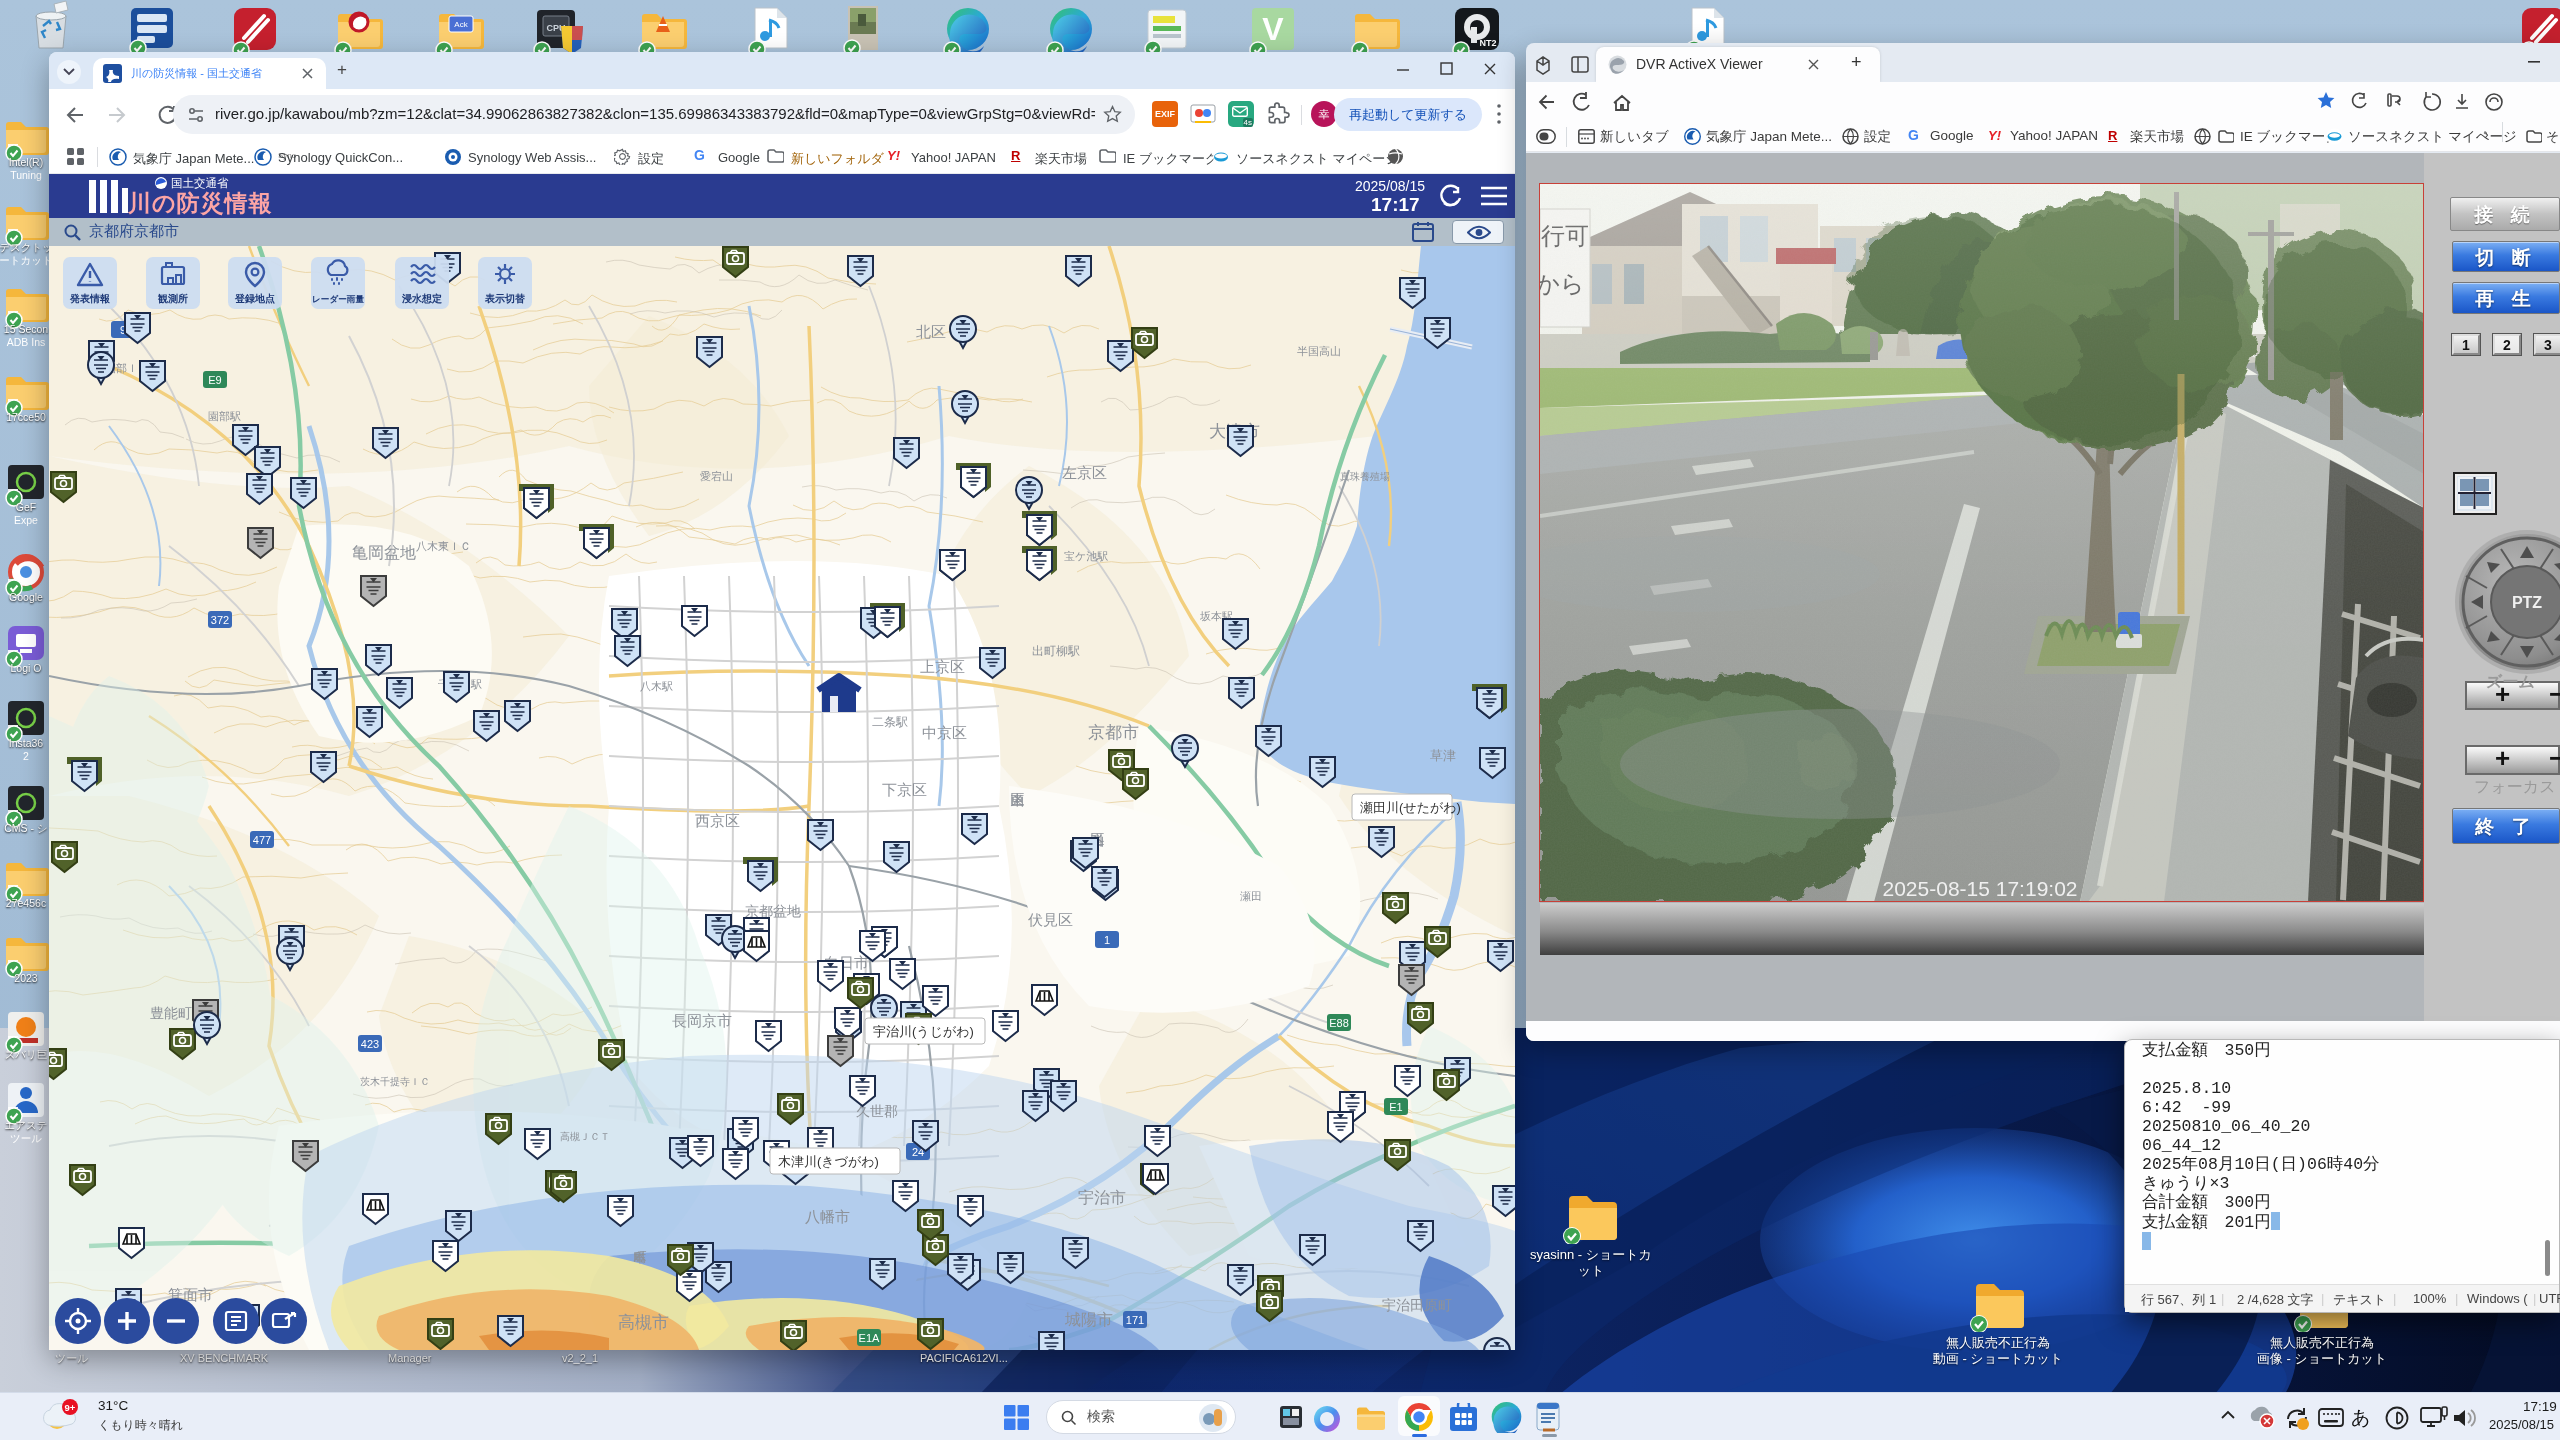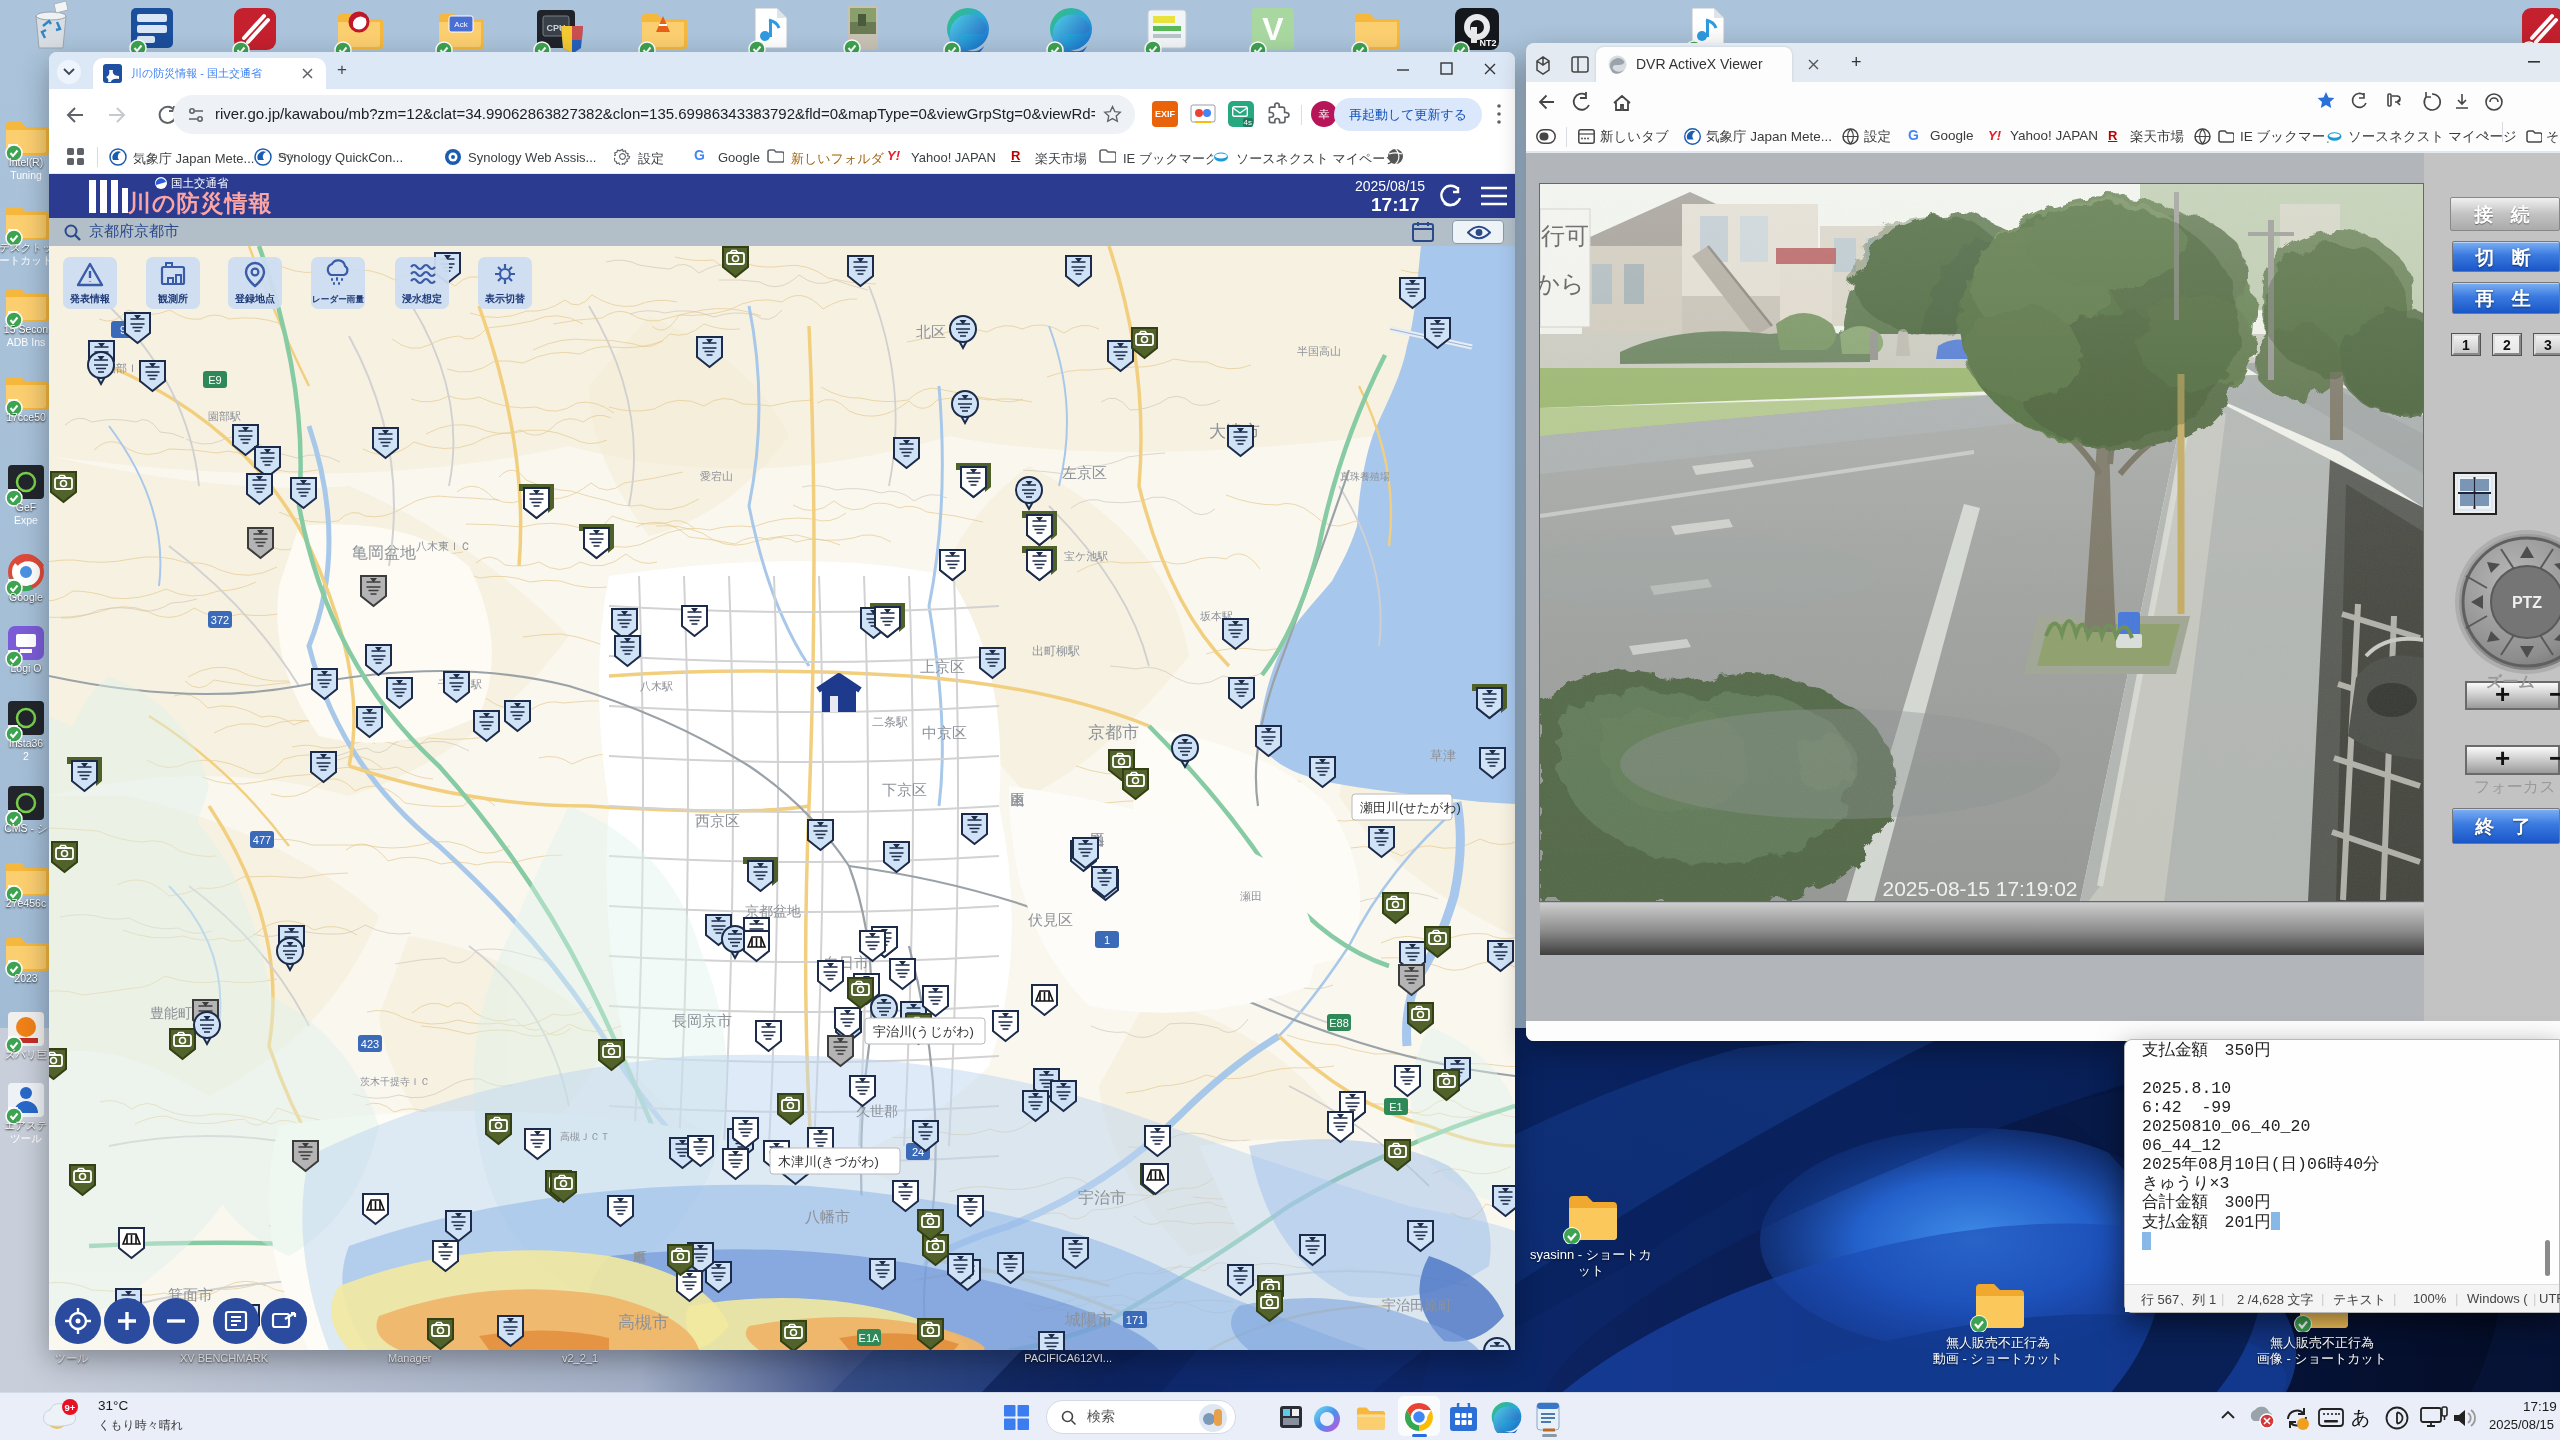--- a/index.html
+++ b/index.html
@@ -253,21 +253,21 @@
       <path d="M11,1114 l4,-4 m0,4 v-4 h-4" stroke="#2a6ad0" stroke-width="1.6" fill="none"></path>
       <circle cx="14" cy="1116" r="8" fill="#3ea351" stroke="#fff" stroke-width="1.5"></circle>
       <path d="M10.5,1116 l2.5,3 l4.5,-5.5" stroke="#fff" stroke-width="2" fill="none"></path>
       <text x="26" y="1129" font-size="10.5" fill="#fff" text-anchor="middle" style="text-shadow:0 1px 2px #000">エアステ</text>
       <text x="26" y="1142" font-size="10.5" fill="#fff" text-anchor="middle">ツール</text>
     </svg>
     <div class="abs lab" style="left:55px;top:1352px;width:160px;text-align:left">ツール</div>
     <div class="abs lab" style="left:180px;top:1352px;width:160px;text-align:left">XV BENCHMARK</div>
     <div class="abs lab" style="left:388px;top:1352px;width:160px;text-align:left">Manager</div>
     <div class="abs lab" style="left:562px;top:1352px;width:160px;text-align:left">v2_2_1</div>
-    <div class="abs lab" style="left:952px;top:1352px;width:160px;text-align:right">PACIFICA612VI...</div>
+    <div class="abs lab" style="left:920px;top:1352px;width:160px;text-align:left">PACIFICA612VI...</div>
 <div class="win" style="left:49px;top:52px;width:1466px;height:1298px;background:#dde8f6;">
 
  <div class="abs" style="left:0;top:0;width:1466px;height:37px;background:#dde8f6;border-radius:8px 8px 0 0;">
   <div class="abs" style="left:8px;top:8px;width:24px;height:24px;border-radius:12px;background:#eef4fb;">
           <svg style="position:absolute;left:6px;top:8px" width="12" height="8">
             <path d="M1,1 l5,5 l5,-5" stroke="#445" stroke-width="1.8" fill="none"></path>
           </svg>
         </div>
   <div class="abs" style="left:44px;top:6px;width:233px;height:31px;background:#fff;border-radius:10px 10px 0 0;">
    <svg class="abs" style="left:10px;top:6px" width="19" height="19">
@@ -1370,21 +1370,21 @@
     </div>
 <div class="win" style="left:1526px;top:43px;width:1034px;height:998px;background:#e4eaf2;border-radius:8px 0 0 8px;">
  
  <svg class="abs" style="left:8px;top:11px" width="60" height="24">
         <g fill="none" stroke="#444" stroke-width="1.5">
           <path d="M3,7 l6,-4 l6,4 v9 l-6,4 l-6,-4 Z M9,3 v9 M3,7 l6,4 l6,-4"></path>
           <rect x="38" y="3" width="16" height="15" rx="2"></rect>
           <path d="M44,3 v15"></path>
         </g>
       </svg>
- <div class="abs" style="left:70px;top:4px;width:196px;height:35px;background:#fdfdfe;border-radius:8px 8px 0 0;box-shadow:0 0 3px rgba(0,0,0,.15);">
+ <div class="abs" style="left:70px;top:4px;width:284px;height:35px;background:#fdfdfe;border-radius:8px 8px 0 0;box-shadow:0 0 3px rgba(0,0,0,.15);">
   <svg class="abs" style="left:12px;top:8px" width="19" height="19" viewBox="0 0 19 19">
           <circle cx="9.5" cy="9.5" r="9" fill="#d8dce0"></circle>
           <path d="M2,12 a8,8 0 0 1 14,-6 c1,3 -2,4 -5,4 h-3 c-3,0 -4,2 -3,4 a8,8 0 0 0 11,1 c-3,4 -9,5 -12,2 Z" fill="#9aa2ac"></path>
         </svg>
   <span class="abs" style="left:40px;top:9px;font-size:14px;color:#333;white-space:nowrap">DVR ActiveX Viewer</span>
   <svg class="abs" style="left:212px;top:12px" width="11" height="11">
           <path d="M1,1 L10,10 M10,1 L1,10" stroke="#555" stroke-width="1.4"></path>
         </svg>
  </div>
  <span class="abs" style="left:325px;top:9px;font-size:18px;color:#333">+</span>

